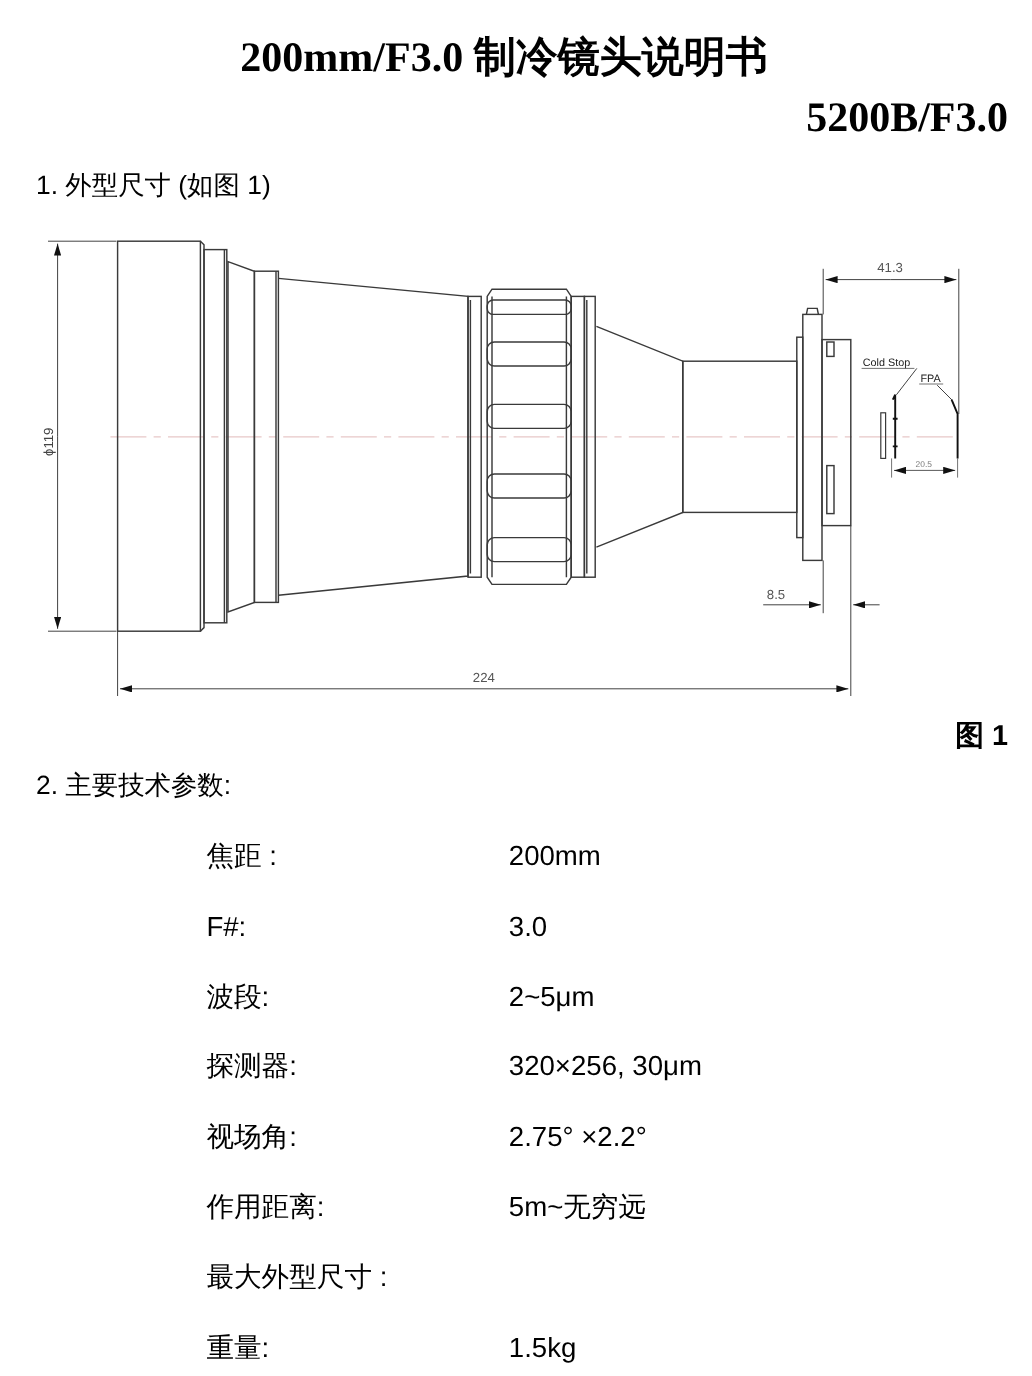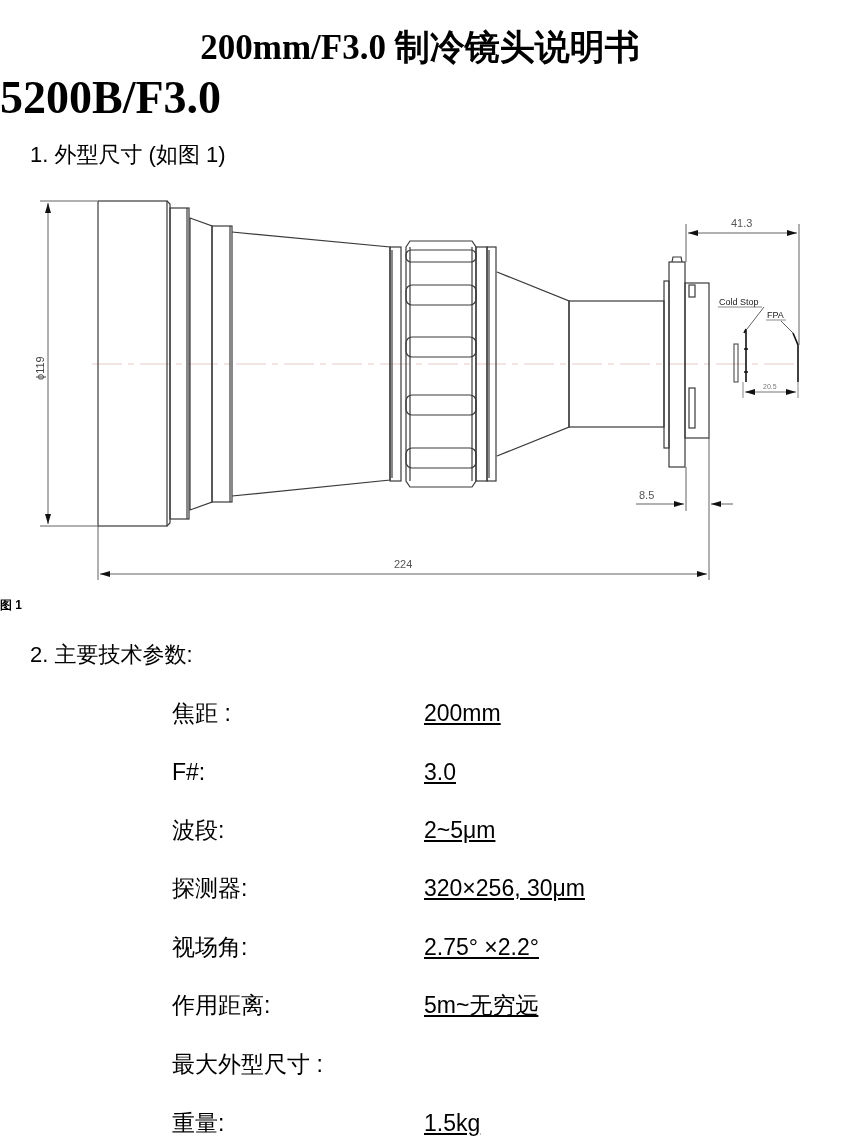--- a/index.html
+++ b/index.html
@@ -2,38 +2,38 @@
 <html><head>
 <meta charset="utf-8">
 <style>
   html, body { margin: 0; padding: 0; background: #ffffff; }
   body { width: 860px; height: 1147px; position: relative; overflow: hidden; color: #000; }
   .title1 {
     position: absolute; left: 0; width: 840px; top: 14px; text-align: center;
     font-family: "Liberation Serif", "DejaVu Serif", serif; font-weight: bold; font-size: 35px; line-height: 44px; margin-top: 12px;
   }
   .title2 {
-    position: absolute; left: 0; width: 840px; top: 76px; text-align: left;
-    font-family: "Liberation Serif", "DejaVu Serif", serif; font-weight: bold; font-size: 46px; line-height: 44px;
+    position: absolute; left: 0; width: 840px; top: 76px; text-align: right;
+    font-family: "Liberation Serif", "DejaVu Serif", serif; font-weight: bold; font-size: 35px; line-height: 44px;
   }
   .sec {
     position: absolute; left: 30px;
     font-family: "Liberation Sans", "DejaVu Sans", sans-serif; font-size: 22px; line-height: 28px;
   }
   .sec1 { top: 141px; }
   .sec2 { top: 641px; text-align: right; }
   .figure { position: absolute; left: 0; top: 190px; width: 860px; height: 400px; }
   .caption {
-    position: absolute; left: 0; width: 840px; top: 597px; text-align: left;
-    font-family: "Liberation Sans", "DejaVu Sans", sans-serif; font-weight: bold; font-size: 12px;
+    position: absolute; left: 0; width: 840px; top: 597px; text-align: right;
+    font-family: "Liberation Sans", "DejaVu Sans", sans-serif; font-weight: bold; font-size: 24px;
   }
   .param-row { position: absolute; left: 0; width: 860px; height: 34px;
     font-family: "Liberation Sans", "DejaVu Sans", sans-serif; font-size: 23px; line-height: 34px; }
   .param-label { position: absolute; left: 148px; margin-left: 24px; }
-  .param-value { position: absolute; left: 424px; text-decoration: underline; }
+  .param-value { position: absolute; left: 424px; }
   svg text { font-family: "Liberation Sans", "DejaVu Sans", sans-serif; }
 </style>
 </head>
 <body>
 
 <div class="title1">200mm/F3.0 制冷镜头说明书</div>
 <div class="title2">5200B/F3.0</div>
 
 <div class="sec sec1">1. 外型尺寸  (如图 1)</div>
 

